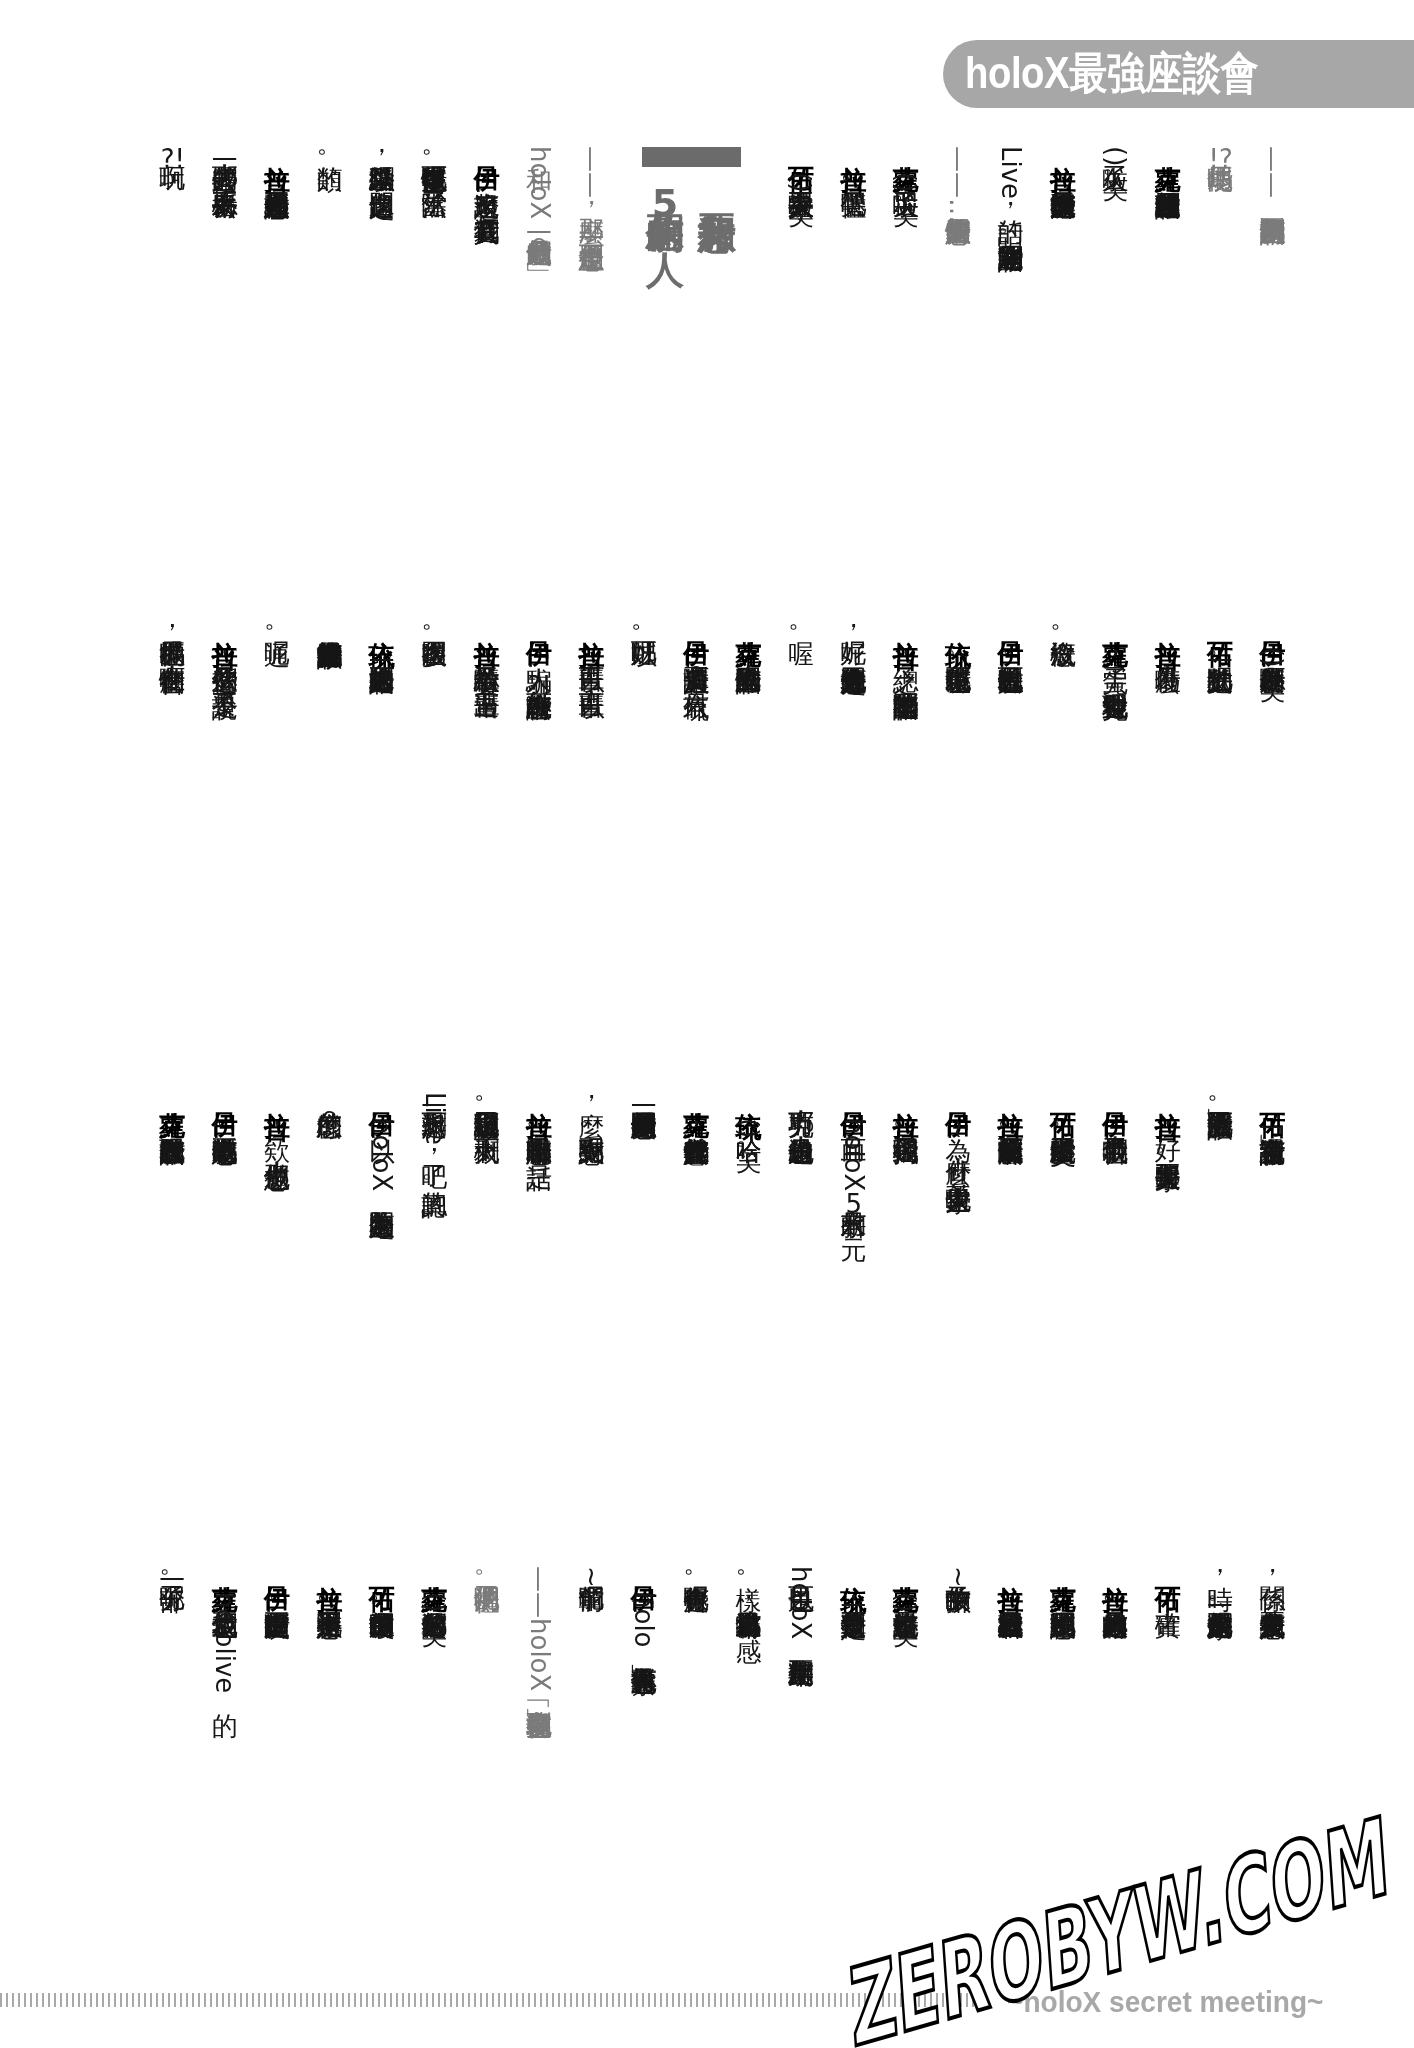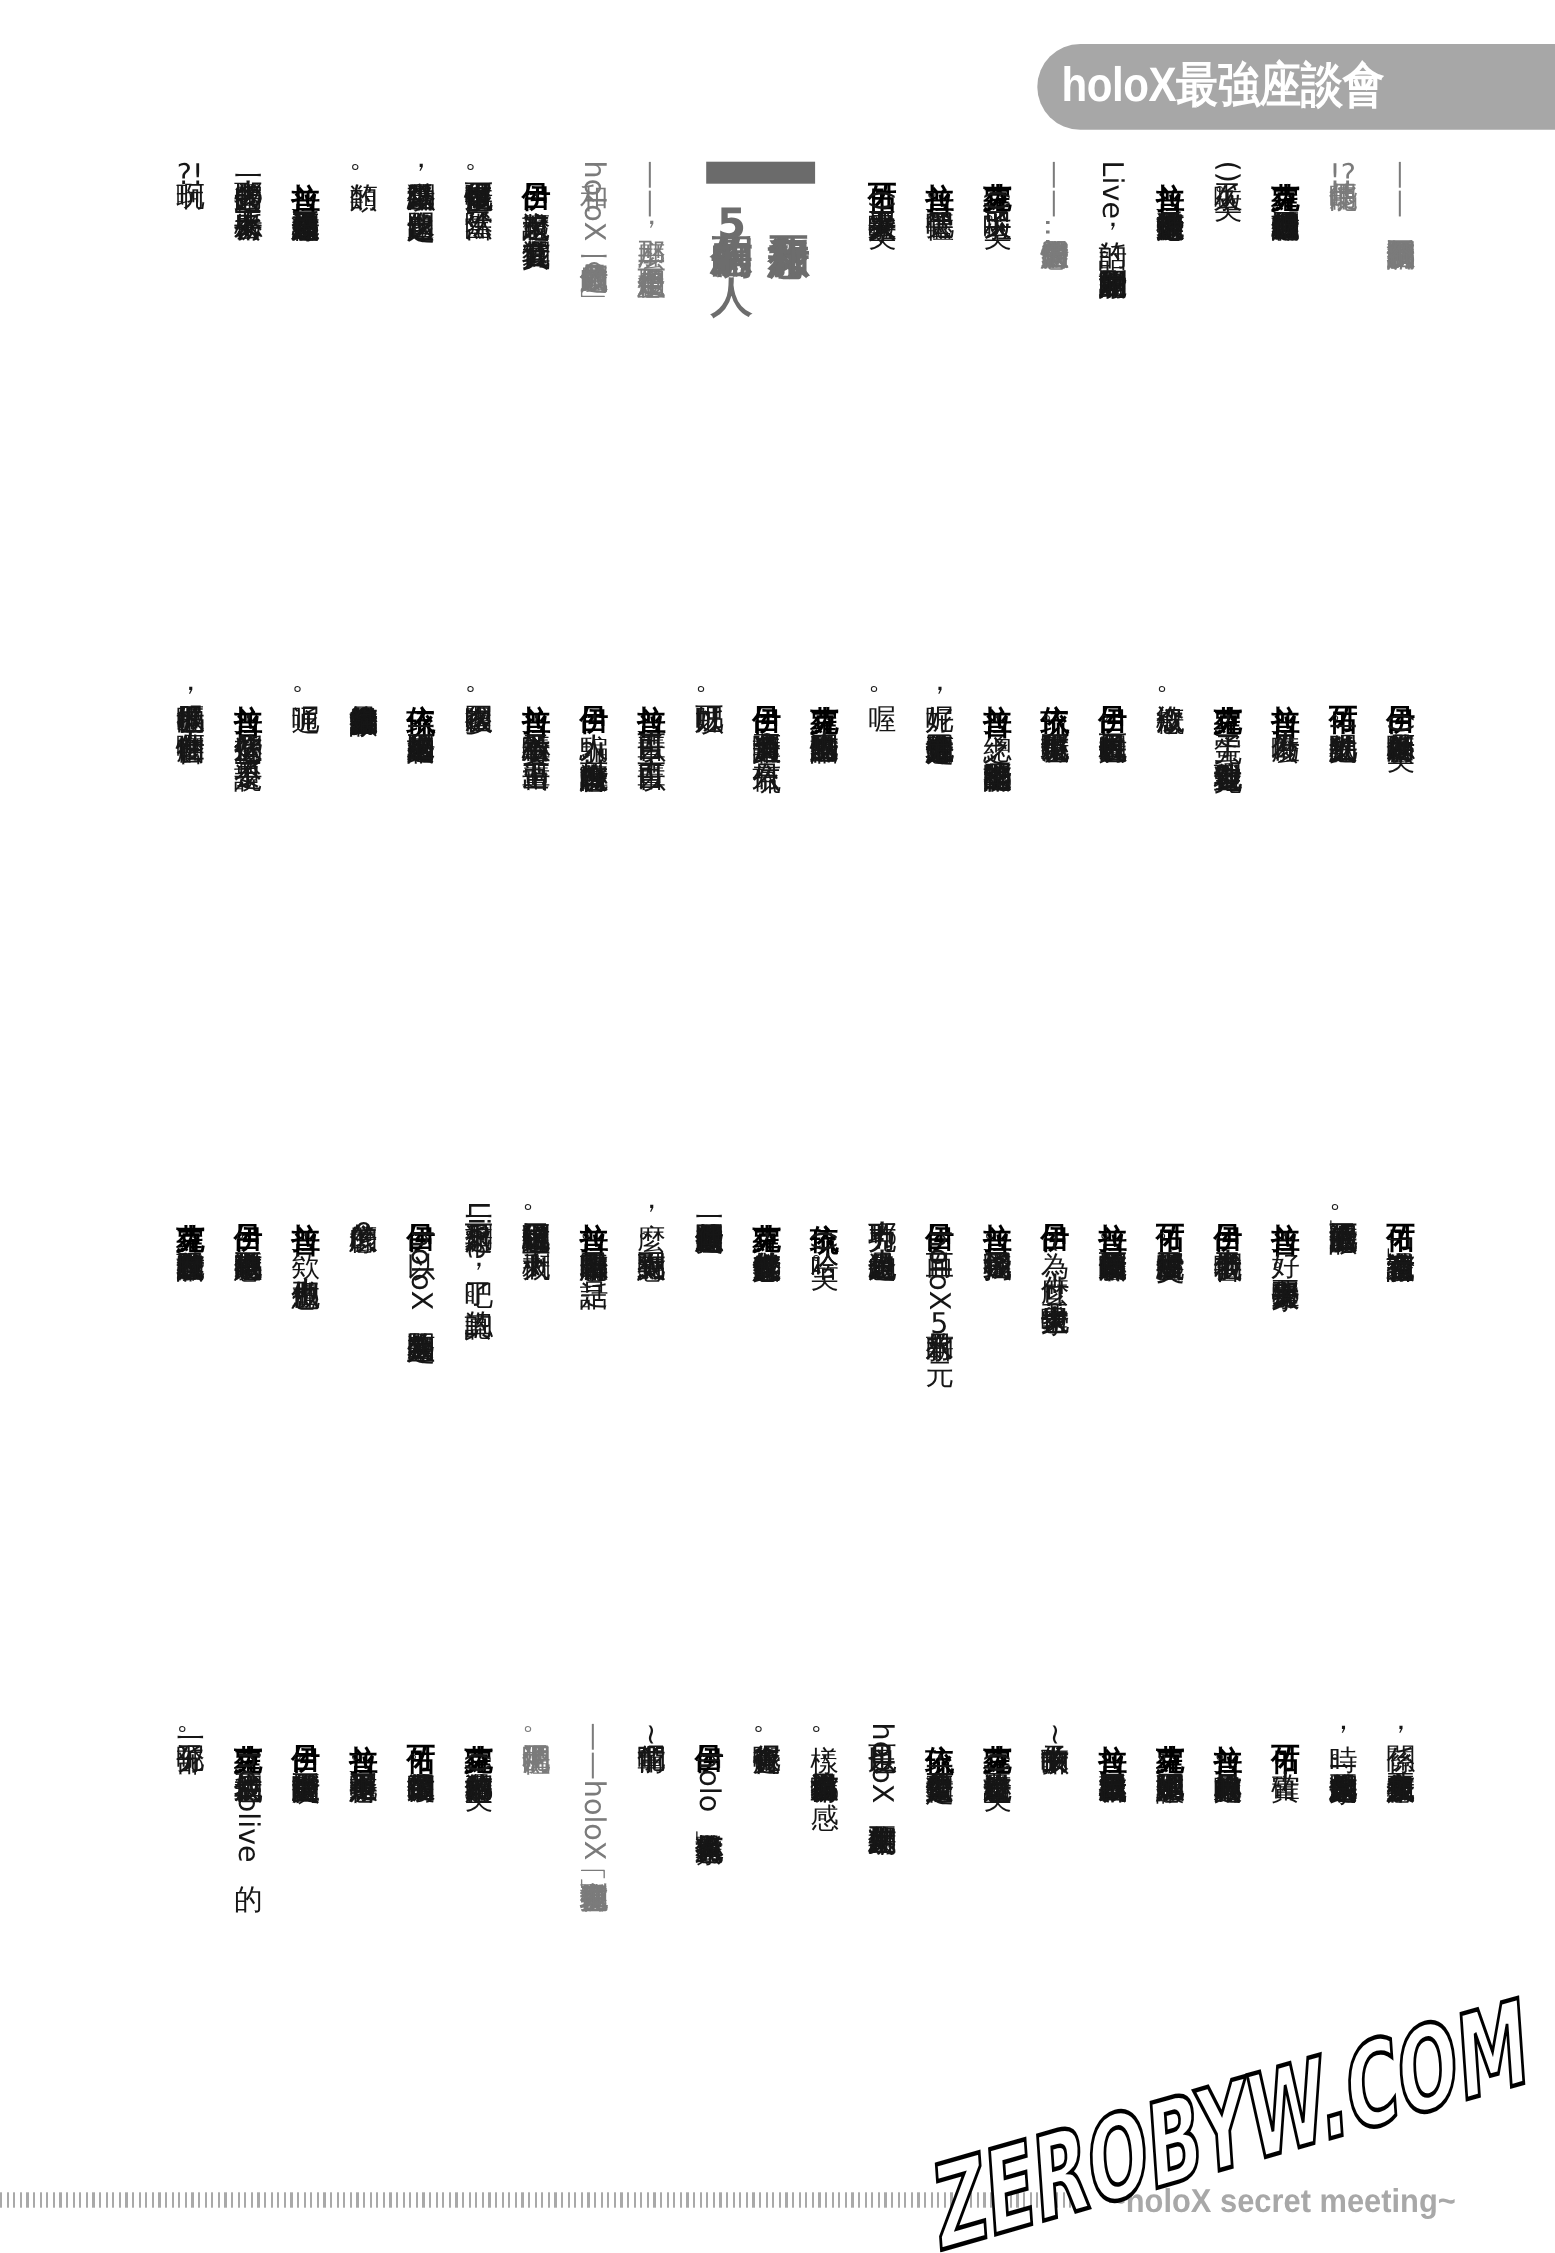--- a/index.html
+++ b/index.html
@@ -7,21 +7,21 @@
       --interviewer-text:#7b7b7b; --heading-text:#6d6d6d; --heading-bar:#6b6b6b;
       --footer-text:#a8a8a8; --footer-stripes:#a9a9a9;
     }
     html,body{margin:0;padding:0;background:#fff;}
     #page{
       position:relative;width:1414px;height:2048px;overflow:hidden;background:#fff;
       font-family:"DejaVu Sans",sans-serif;color:var(--body-text);
     }
     
     .header-pill{
-      position:absolute;left:943px;top:40px;width:471px;height:78px;
+      position:absolute;left:943px;top:40px;width:471px;height:68px;
       background:var(--banner);border-radius:39px 0 0 39px;text-align:right;
     }
     .header-title{
       position:absolute;left:22px;top:50%;
       transform:translateY(-52%) scaleX(0.87);transform-origin:left center;
       color:var(--banner-text);font-family:"Liberation Sans","DejaVu Sans",sans-serif;
       font-weight:700;font-size:44px;line-height:1;white-space:nowrap;letter-spacing:-0.5px;
     }
     
     .tier{

